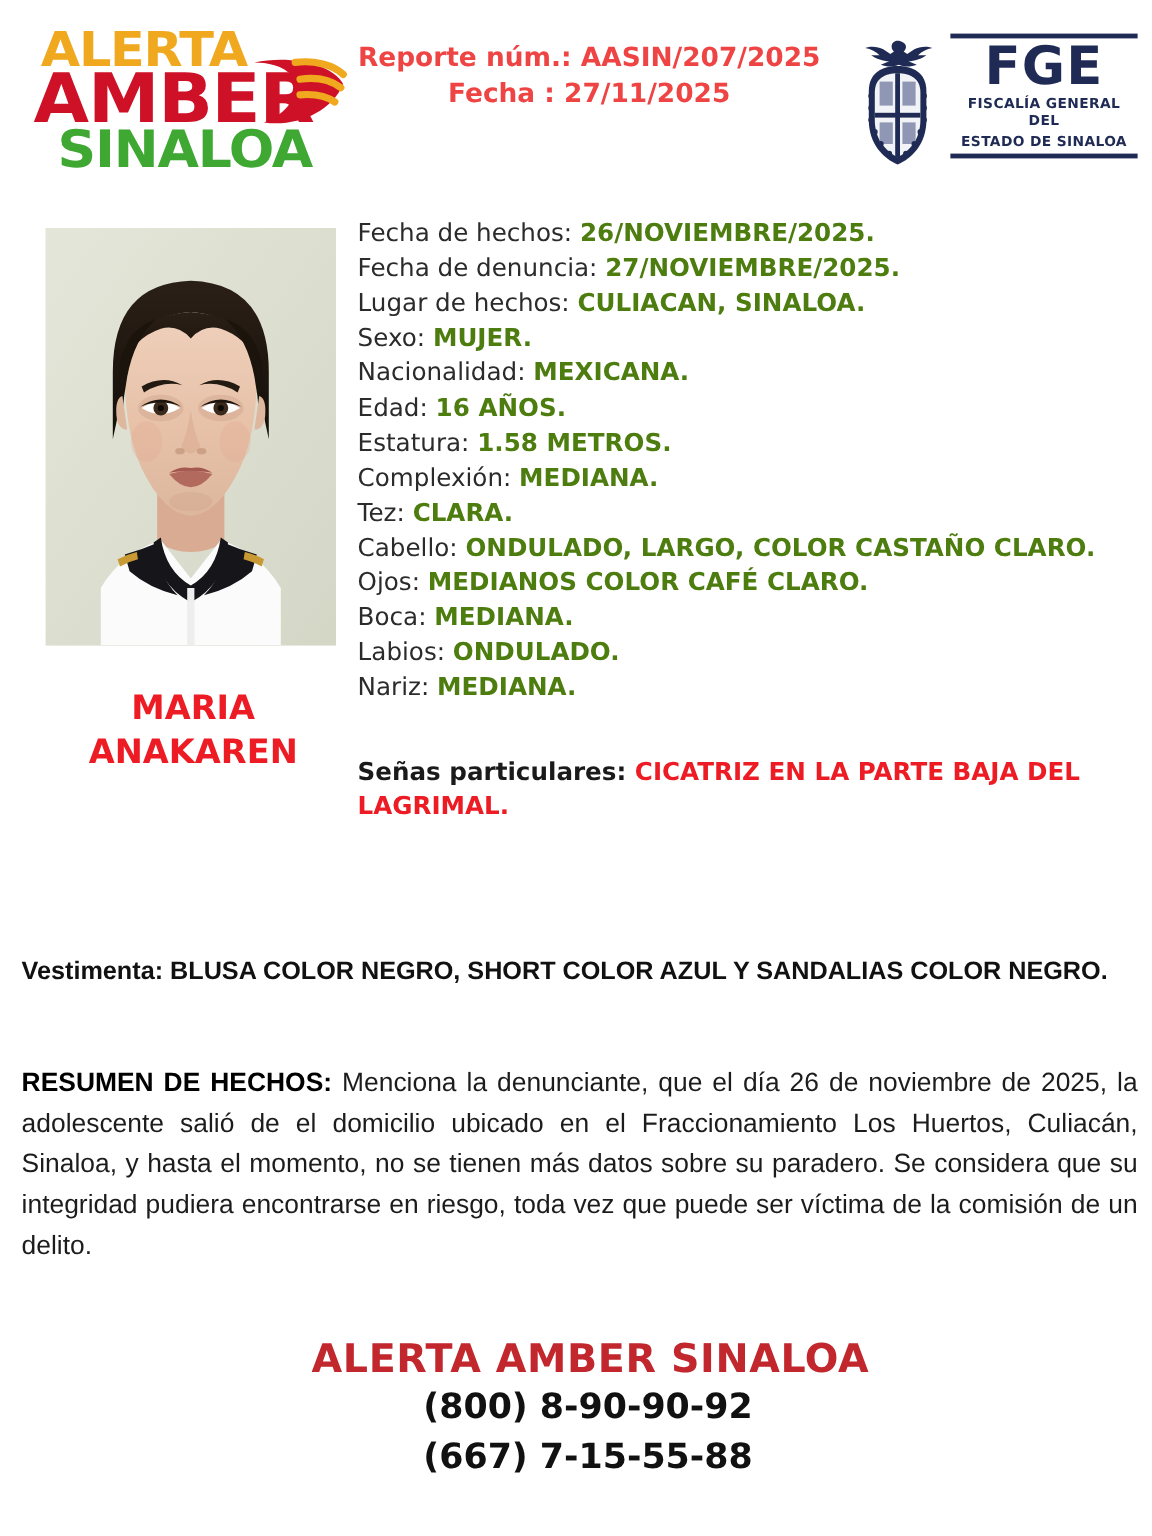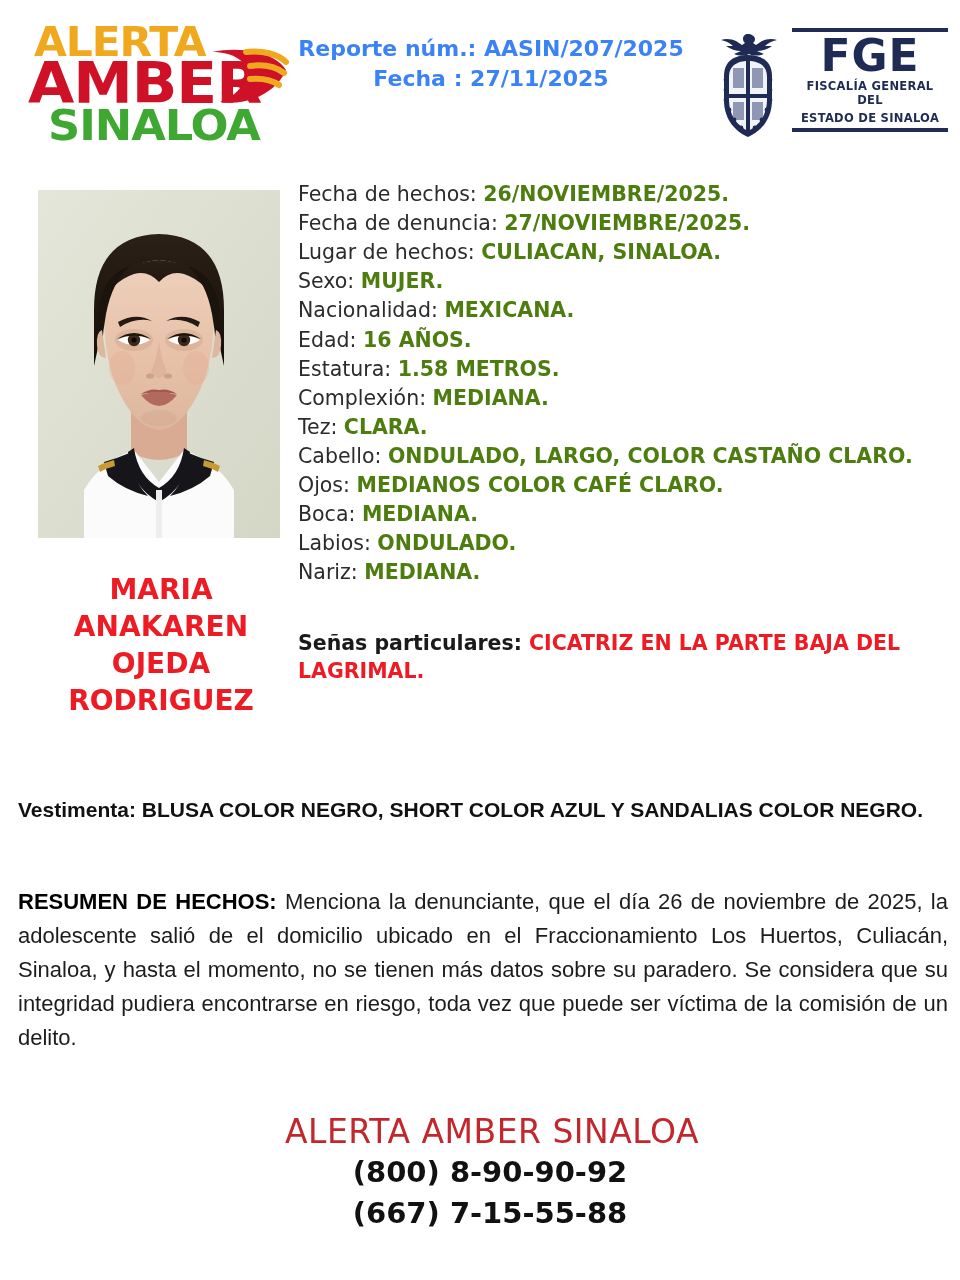--- a/index.html
+++ b/index.html
@@ -86,21 +86,21 @@
     font-weight: bold;
     color: #D71920;
     letter-spacing: 0.2px;
     line-height: 1.12;
     white-space: nowrap;
   }
   .reporte, .fecha-head {
     font-family: "DejaVu Sans", sans-serif;
     font-size: 22px;
     font-weight: bold;
-    color: #3b82f6;
+    color: #ef4444;
     line-height: 1.35;
     white-space: nowrap;
   }
 
   
   .fge {
     position: absolute;
     left: 712px;
     top: 26px;
     width: 236px;
@@ -233,21 +233,21 @@
   
   .footer {
     position: absolute;
     left: 0;
     top: 1112px;
     width: 960px;
     text-align: center;
   }
   .footer-title {
     font-family: "DejaVu Sans", sans-serif;
-    font-weight: normal;
+    font-weight: bold;
     font-size: 33px;
     color: #C1272D;
     letter-spacing: 0.5px;
     line-height: 1.2;
     margin-left: 24px;
   }
   .footer-phone {
     font-family: "DejaVu Sans", sans-serif;
     font-weight: bold;
     font-size: 29px;
@@ -393,21 +393,20 @@
     <path d="M103 205 Q121 199 139 205 Q130 216 121 216 Q112 216 103 205 Z" fill="#b36a5e"></path>
 
     <ellipse cx="121" cy="228" rx="18" ry="8" fill="#d3a78d" opacity="0.45"></ellipse>
     <ellipse cx="84" cy="178" rx="13" ry="17" fill="#e3a992" opacity="0.30"></ellipse>
     <ellipse cx="158" cy="178" rx="13" ry="17" fill="#e3a992" opacity="0.30"></ellipse>
   </svg>
 </div>
 
 <div class="victim-name">
   <div>MARIA ANAKAREN</div>
-  <div>OJEDA RODRIGUEZ</div>
 </div>
 
 <div class="details">
   <div class="detail-line">
     <span>Fecha de hechos:</span>
     <span class="val">26/NOVIEMBRE/2025.</span>
   </div>
   <div class="detail-line">
     <span>Fecha de denuncia:</span>
     <span class="val">27/NOVIEMBRE/2025.</span>

